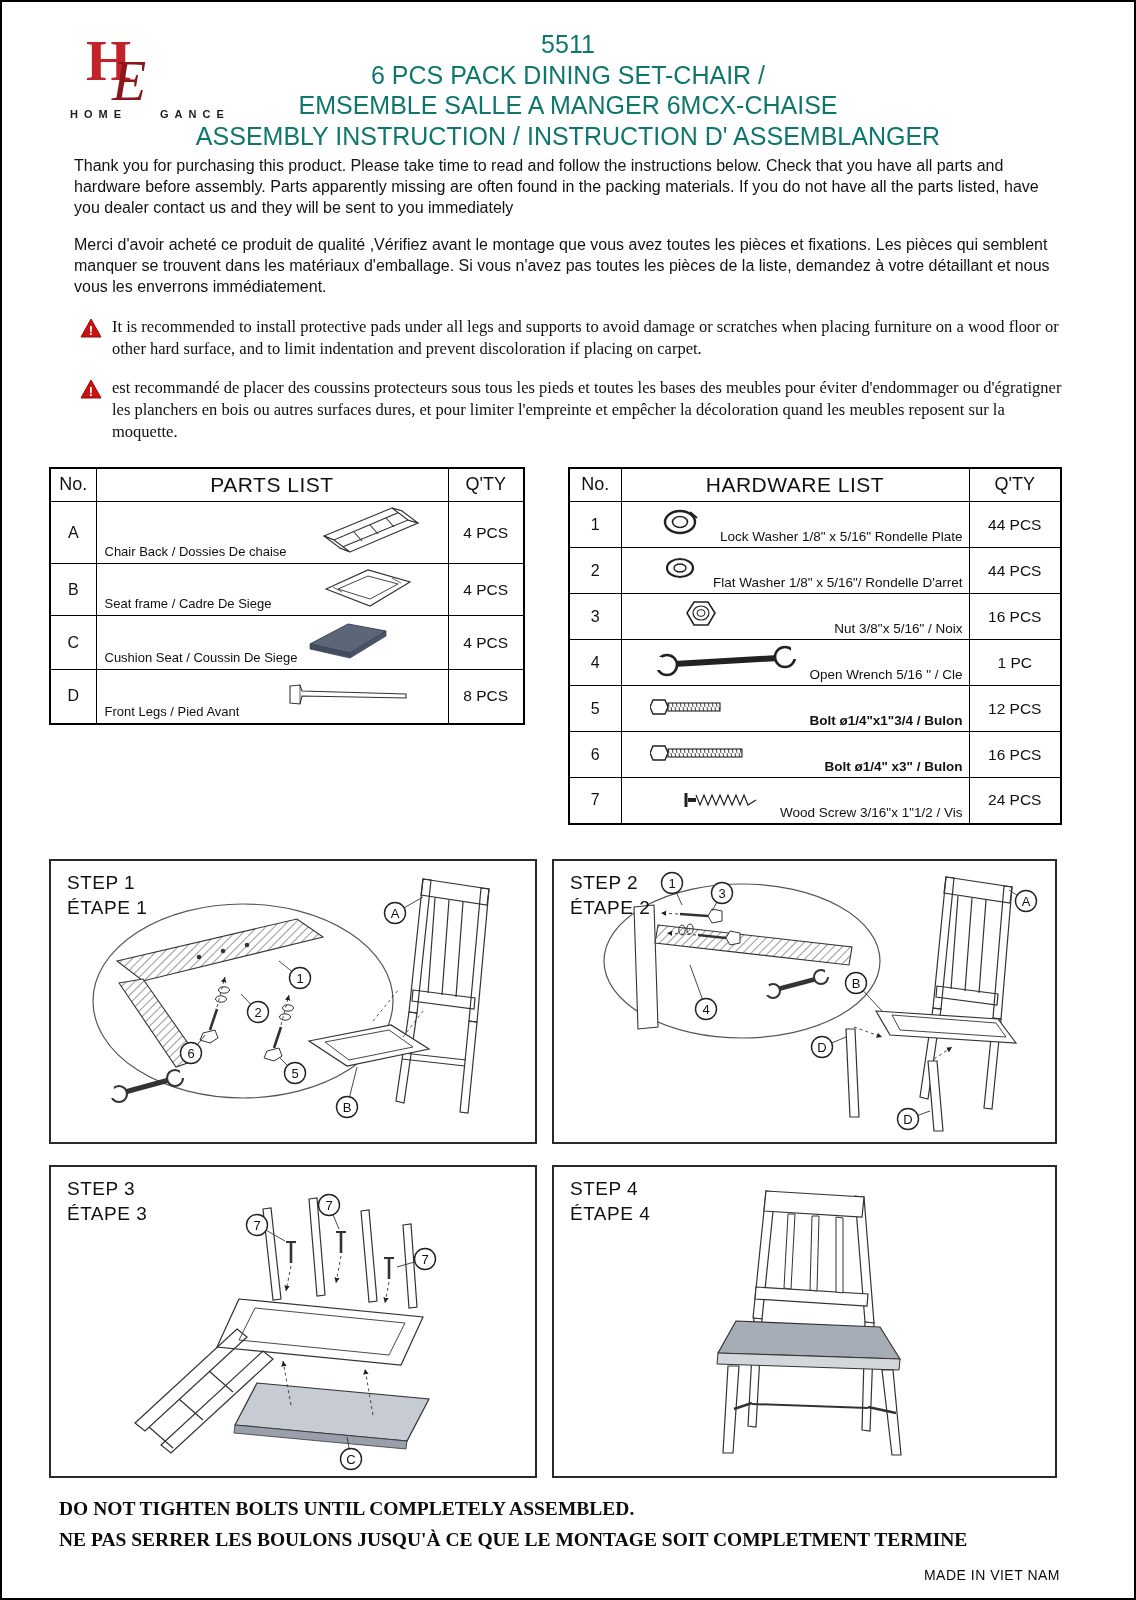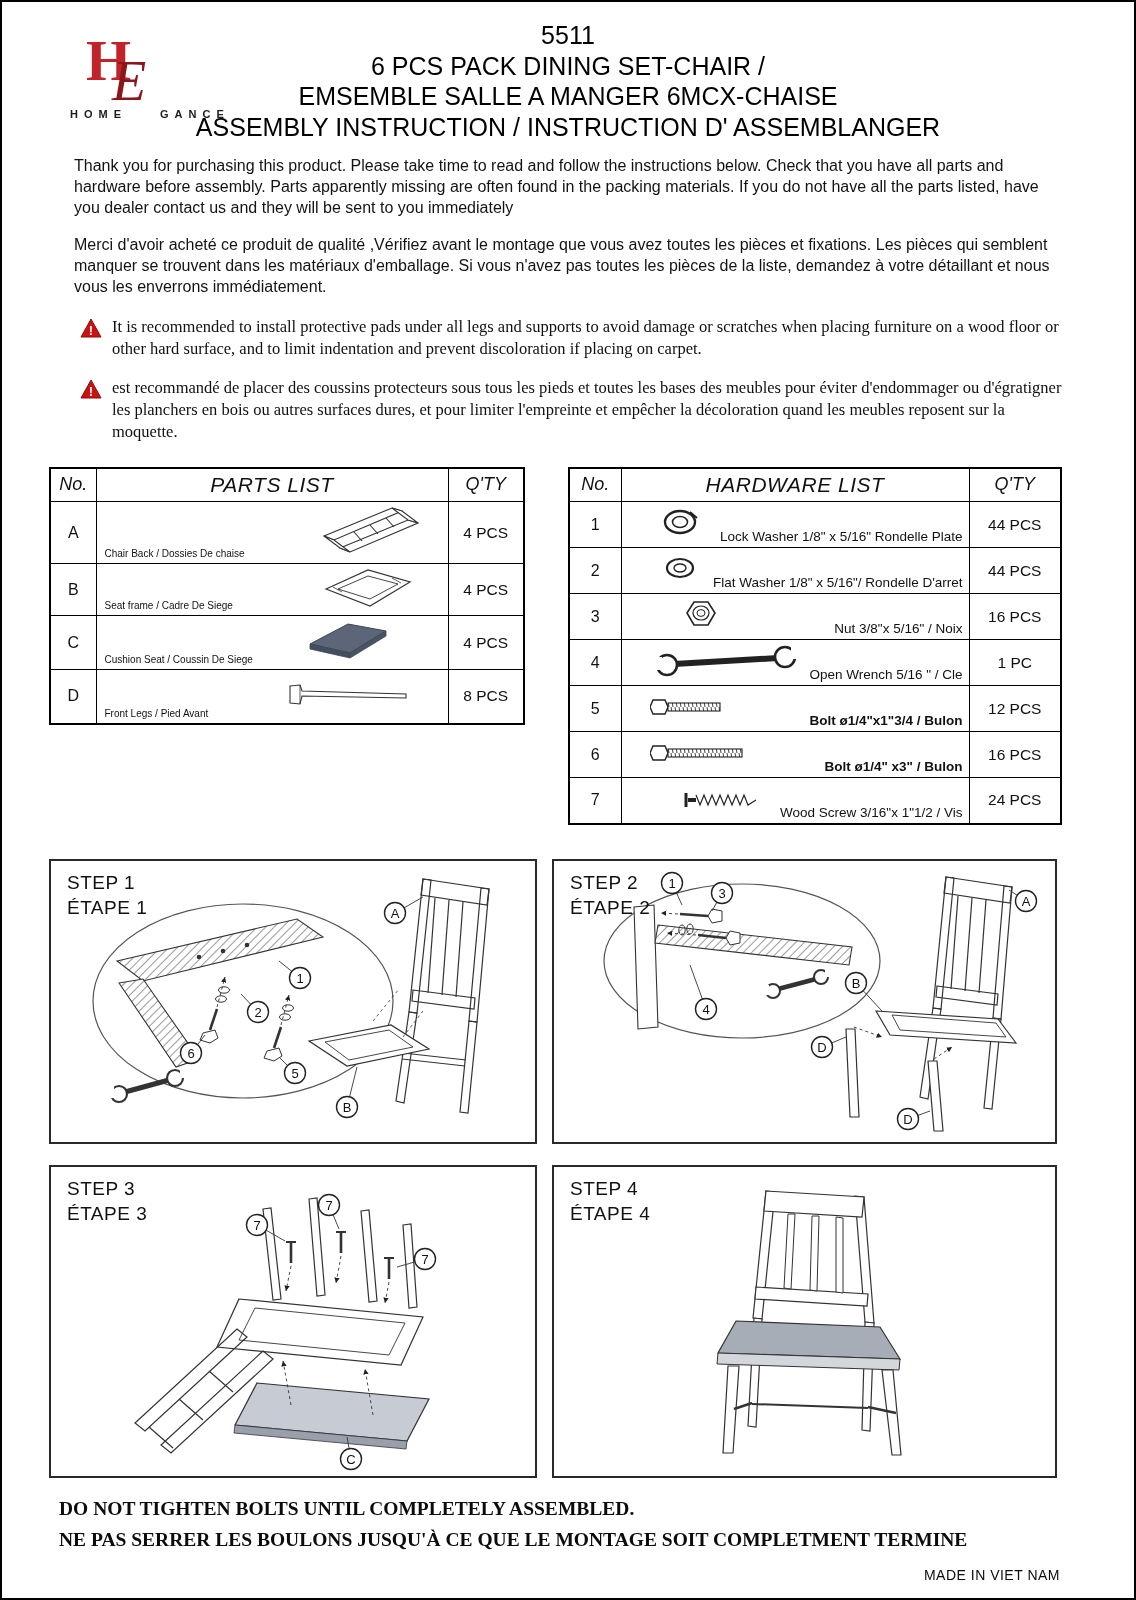--- a/index.html
+++ b/index.html
@@ -8,42 +8,42 @@
     width:1136px; height:1600px; background:#fff; border:2px solid #000;
     position:relative; overflow:hidden; color:#111;
     font-family:"Liberation Sans", sans-serif;
   }
   
   .header { position:relative; height:142px; }
   .logo { position:absolute; left:66px; top:24px; }
   .logo-h { font:bold 58px "Liberation Serif", serif; fill:#c2232b; }
   .logo-e { font:italic 56px "Liberation Serif", serif; fill:#8a161c; }
   .logo-word { font:bold 11px "Liberation Sans", sans-serif; letter-spacing:6px; fill:#1c1c1c; }
-  .titles { padding-top:18px; text-align:center; font-size:25px; line-height:1.22; color:#000000; }
+  .titles { padding-top:27px; text-align:center; font-size:25px; line-height:1.22; color:#0f766e; }
   
   .intro { margin:12px 70px 0 72px; font-size:16px; line-height:1.3; color:#131313; }
   .intro.fr { margin-top:17px; }
   
   .warning { display:flex; gap:10px; margin:18px 62px 0 78px;
     font-family:"Liberation Serif", serif; font-size:16.5px; line-height:1.32; color:#101010; }
   .warning .tri { flex:0 0 auto; margin-top:2px; }
   
   .tables-row { display:flex; align-items:flex-start; margin:24px 0 0 47px; gap:43px; }
   table { border-collapse:collapse; table-layout:fixed; background:#fff; }
   table, th, td { border:2px solid #000; }
   th, td { border-width:1.5px; }
   .parts { width:474px; }
   .hardware { width:492px; }
-  th { font-weight:normal;font-style:italic; }
+  th { font-weight:normal; }
   .head th { height:34px; font-size:18px; text-align:center; }
   .head th.big { font-size:21px; letter-spacing:0.5px; }
   td.no { text-align:center; font-size:16px; }
   td.qty { text-align:center; font-size:15.5px; white-space:nowrap; }
   td.cell { position:relative; }
-  .plabel { position:absolute; left:8px; bottom:4px; font-size:10px; white-space:nowrap; }
+  .plabel { position:absolute; left:8px; bottom:4px; font-size:13px; white-space:nowrap; }
   .hlabel { position:absolute; right:6px; bottom:3px; font-size:13.5px; white-space:nowrap; }
   .hlabel.bold { font-weight:bold; }
   .picon, .hicon { position:absolute; display:block; line-height:0; }
   .pi-a { top:2px; right:10px; }
   .pi-b { top:2px; right:34px; }
   .pi-c { top:4px; right:58px; }
   .pi-d { top:12px; right:36px; }
   .hi-1 { left:34px; top:4px; }
   .hi-2 { left:36px; top:5px; }
   .hi-3 { left:58px; top:5px; }

